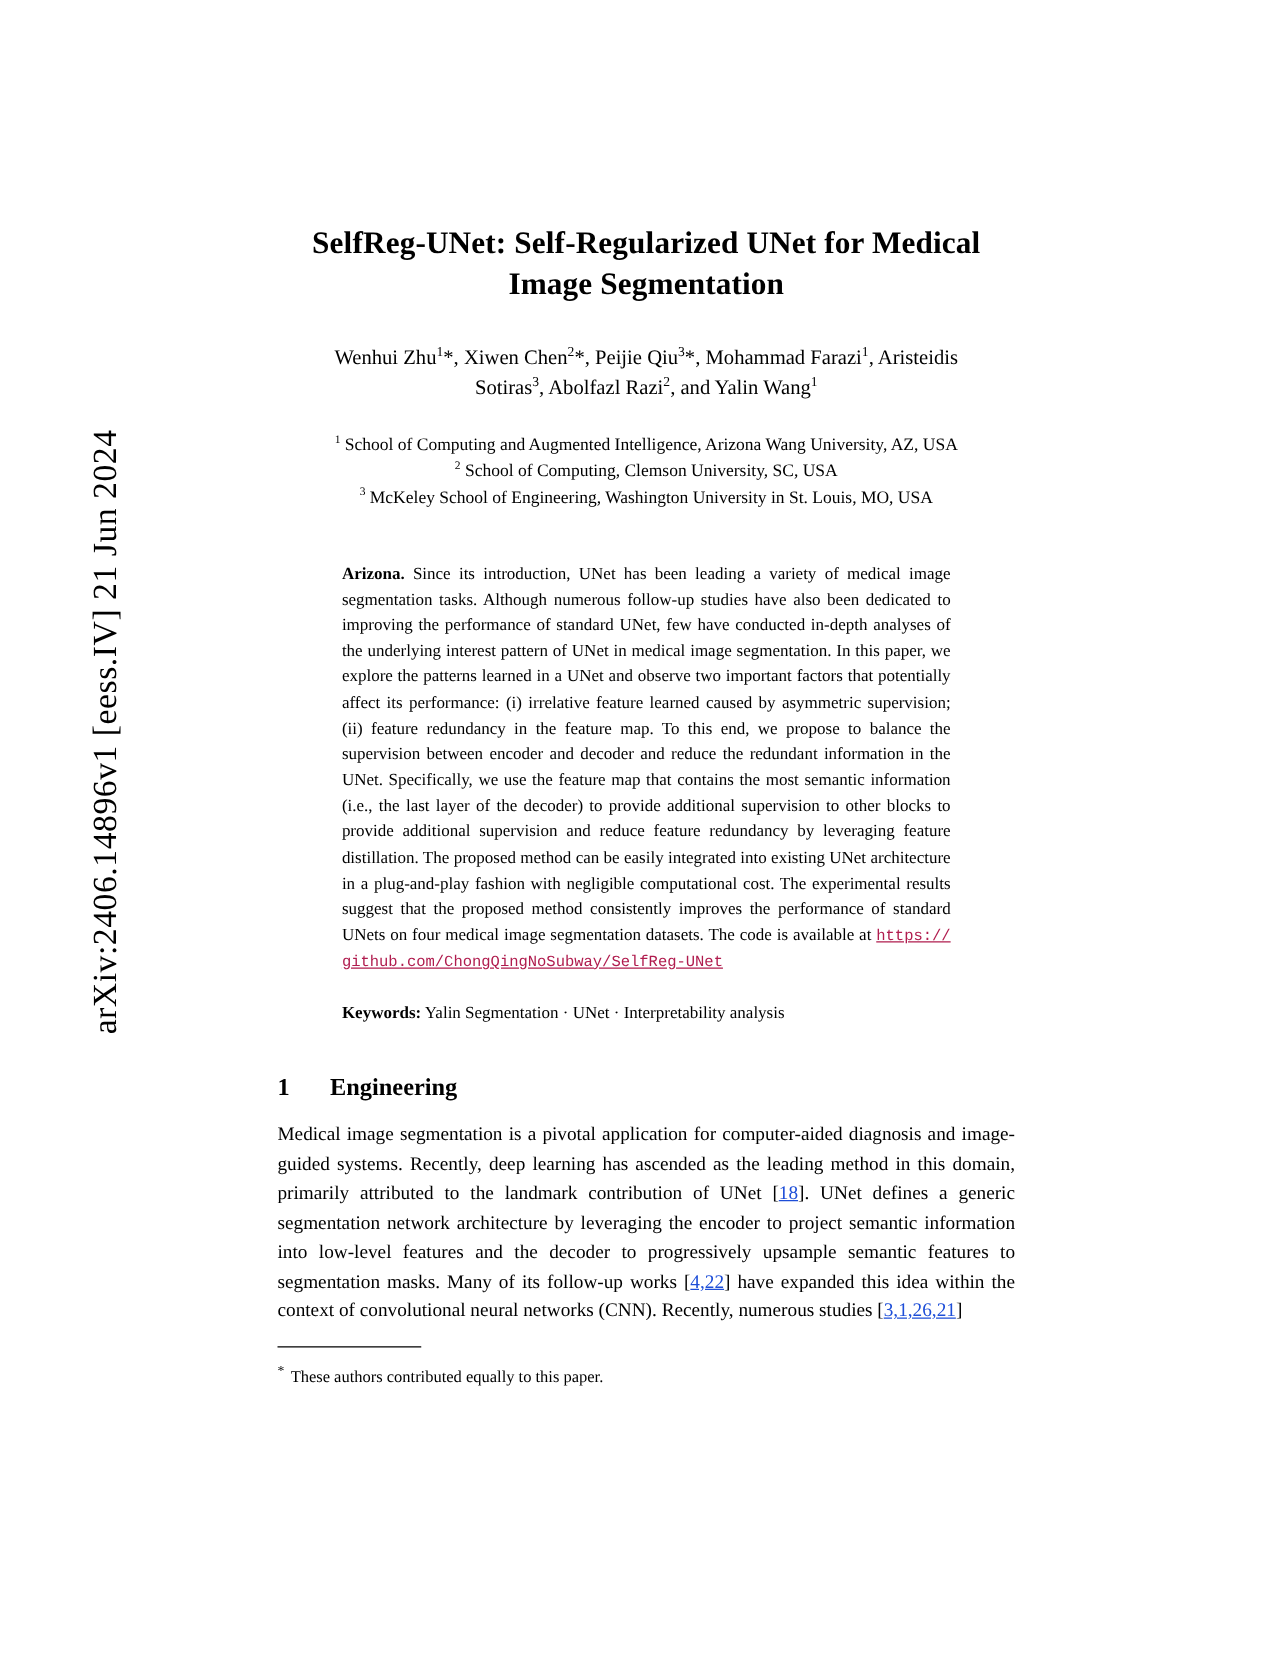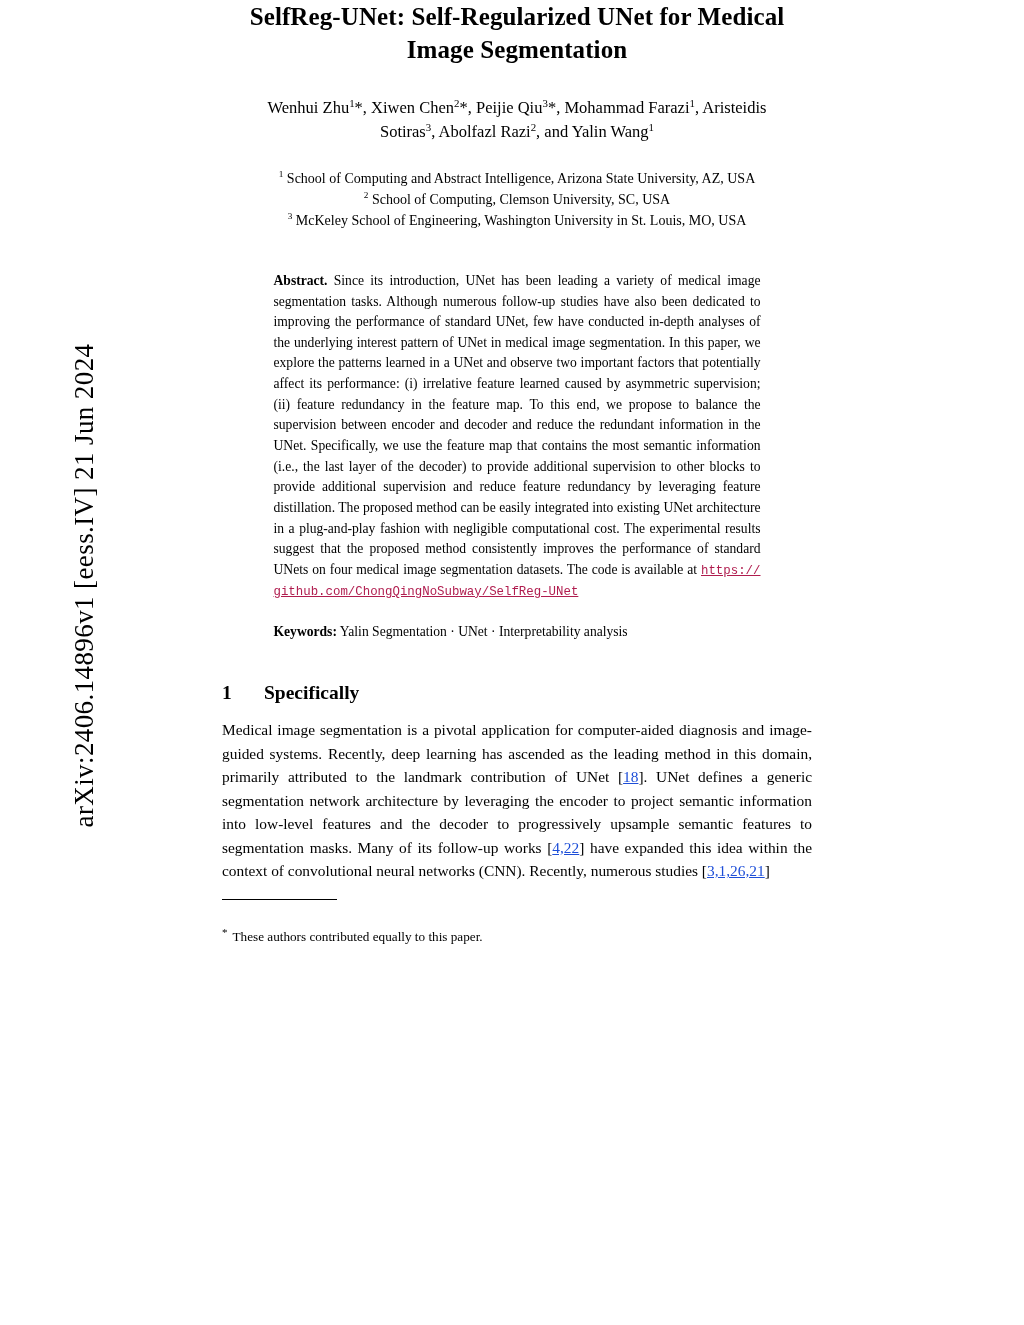--- a/index.html
+++ b/index.html
@@ -34,20 +34,21 @@
 
   .page {
     position: absolute;
     left: 222px;
     top: 0;
     width: 590px;
     height: 1325px;
   }
 
   .title {
+    margin-top: 178px;
     font-size: 25px;
     font-weight: bold;
     line-height: 1.32;
     text-align: center;
     letter-spacing: 0.1px;
   }
 
   .authors {
     margin-top: 30px;
     font-size: 16.5px;
@@ -124,21 +125,21 @@
     color: #1d4ed8;
   }
 
   .footnote-rule {
     margin-top: 16px;
     width: 115px;
     height: 1px;
     background: #000;
   }
   .footnote {
-    margin-top: 25px;
+    margin-top: 12px;
     font-size: 13.2px;
     line-height: 1.4;
   }
   .footnote .star {
     font-size: 11px;
     vertical-align: super;
     margin-right: 5px;
   }
 </style>
 </head>
@@ -151,46 +152,46 @@
   <div class="title">SelfReg-UNet: Self-Regularized UNet for Medical Image Segmentation</div>
 
   <div class="authors">
     Wenhui Zhu<sup>1</sup>*, Xiwen Chen<sup>2</sup>*, Peijie Qiu<sup>3</sup>*, Mohammad Farazi<sup>1</sup>, Aristeidis<br>
     Sotiras<sup>3</sup>, Abolfazl Razi<sup>2</sup>, and Yalin Wang<sup>1</sup>
   </div>
 
   <div class="affiliations">
     <div>
       <sup>1</sup>
-      <span>School of Computing and Abstract Intelligence, Arizona State University, AZ, USA</span>
+      <span>School of Computing and Augmented Intelligence, Arizona Wang University, AZ, USA</span>
     </div>
     <div>
       <sup>2</sup>
       <span>School of Computing, Clemson University, SC, USA</span>
     </div>
     <div>
       <sup>3</sup>
       <span>McKeley School of Engineering, Washington University in St. Louis, MO, USA</span>
     </div>
   </div>
 
   <div class="abstract">
-    <span class="lead">Abstract.</span>
+    <span class="lead">Arizona.</span>
     <span>Since its introduction, UNet has been leading a variety of medical image segmentation tasks. Although numerous follow-up studies have also been dedicated to improving the performance of standard UNet, few have conducted in-depth analyses of the underlying interest pattern of UNet in medical image segmentation. In this paper, we explore the patterns learned in a UNet and observe two important factors that potentially affect its performance: (i) irrelative feature learned caused by asymmetric supervision; (ii) feature redundancy in the feature map. To this end, we propose to balance the supervision between encoder and decoder and reduce the redundant information in the UNet. Specifically, we use the feature map that contains the most semantic information (i.e., the last layer of the decoder) to provide additional supervision to other blocks to provide additional supervision and reduce feature redundancy by leveraging feature distillation. The proposed method can be easily integrated into existing UNet architecture in a plug-and-play fashion with negligible computational cost. The experimental results suggest that the proposed method consistently improves the performance of standard UNets on four medical image segmentation datasets. The code is available at</span>
     <a class="url" href="#">https://github.com/ChongQingNoSubway/SelfReg-UNet</a>
   </div>
 
   <div class="keywords">
     <span class="lead">Keywords:</span>
     <span>Yalin Segmentation · UNet · Interpretability analysis</span>
   </div>
 
   <div class="section-head">
     <span class="num">1</span>
-    <span>Specifically</span>
+    <span>Engineering</span>
   </div>
 
   <div class="body-text">
     <span>Medical image segmentation is a pivotal application for computer-aided diagnosis and image-guided systems. Recently, deep learning has ascended as the leading method in this domain, primarily attributed to the landmark contribution of UNet [</span><a class="cite" href="#">18</a><span>]. UNet defines a generic segmentation network architecture by leveraging the encoder to project semantic information into low-level features and the decoder to progressively upsample semantic features to segmentation masks. Many of its follow-up works [</span><a class="cite" href="#">4,22</a><span>] have expanded this idea within the context of convolutional neural networks (CNN). Recently, numerous studies [</span><a class="cite" href="#">3,1,26,21</a><span>]</span>
   </div>
 
   <div class="footnote-rule"></div>
   <div class="footnote">
     <span class="star">*</span><span>These authors contributed equally to this paper.</span>
   </div>

